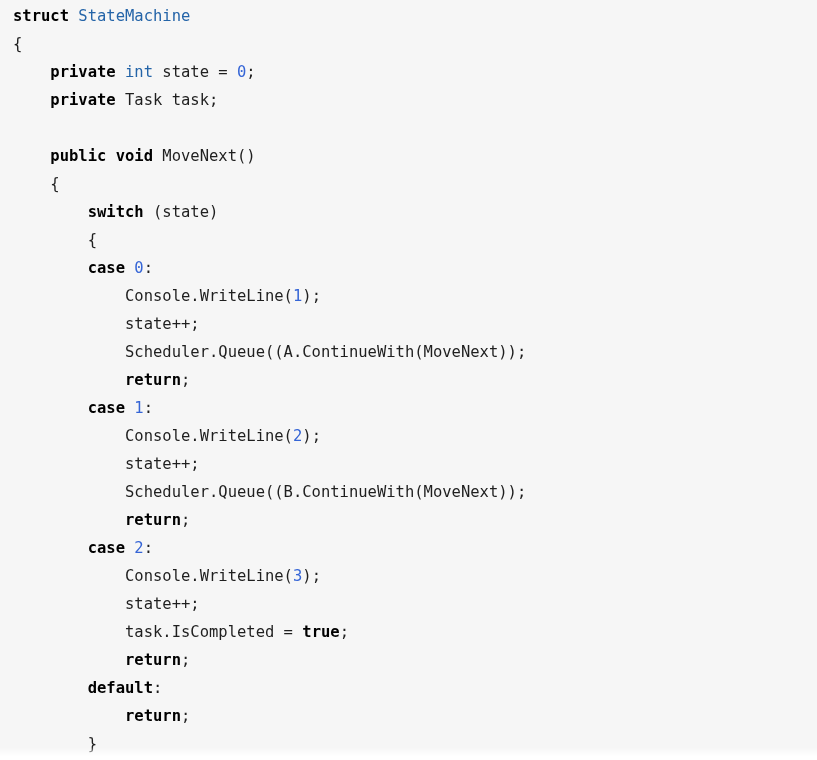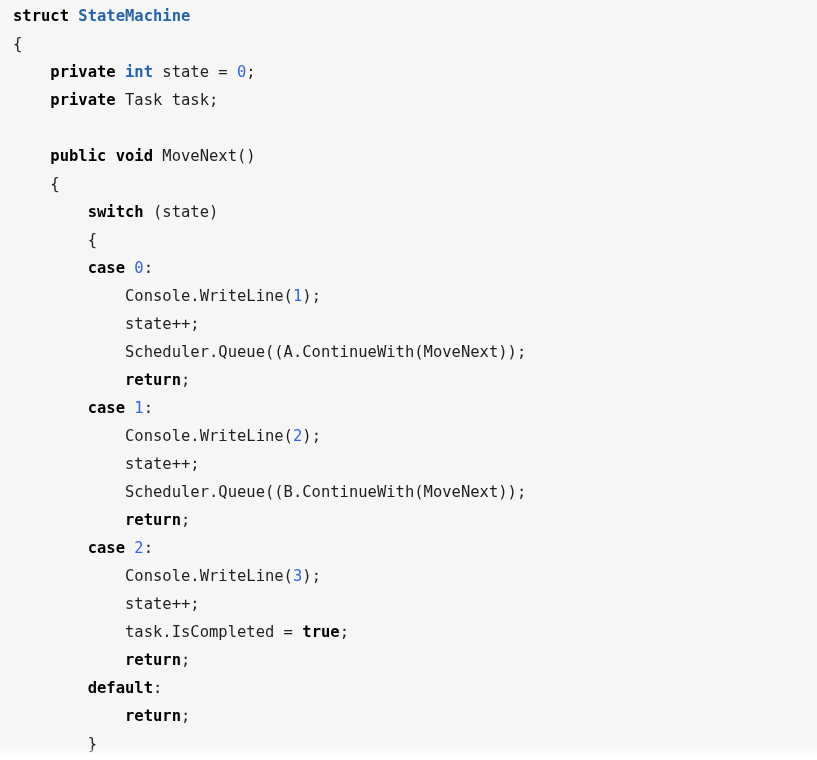--- a/index.html
+++ b/index.html
@@ -40,21 +40,21 @@
     padding: 2px 0 0 13px;
     color: #1f1f1f;
     white-space: pre;
   }
   .code-line {
     height: 28px;
     white-space: pre;
   }
   .tok-plain   { color: #1f1f1f; }
   .tok-keyword { color: #000000; font-weight: bold; }
-  .tok-type    { color: #2464a8; font-weight: bold; }
+  .tok-type    { color: #2464a8; font-weight: normal; }
   .tok-number  { color: #3565d6; }
 </style>
 </head>
 <body>
 
 <div class="page">
   <div class="code-block">
     <pre class="code" id="code-root"><div class="code-line"><span class="tok-keyword">struct</span><span class="tok-plain"> </span><span class="tok-type">StateMachine</span></div><div class="code-line"><span class="tok-plain">{</span></div><div class="code-line"><span class="tok-plain">    </span><span class="tok-keyword">private</span><span class="tok-plain"> </span><span class="tok-type">int</span><span class="tok-plain"> state = </span><span class="tok-number">0</span><span class="tok-plain">;</span></div><div class="code-line"><span class="tok-plain">    </span><span class="tok-keyword">private</span><span class="tok-plain"> Task task;</span></div><div class="code-line">&nbsp;</div><div class="code-line"><span class="tok-plain">    </span><span class="tok-keyword">public</span><span class="tok-plain"> </span><span class="tok-keyword">void</span><span class="tok-plain"> MoveNext()</span></div><div class="code-line"><span class="tok-plain">    {</span></div><div class="code-line"><span class="tok-plain">        </span><span class="tok-keyword">switch</span><span class="tok-plain"> (state)</span></div><div class="code-line"><span class="tok-plain">        {</span></div><div class="code-line"><span class="tok-plain">        </span><span class="tok-keyword">case</span><span class="tok-plain"> </span><span class="tok-number">0</span><span class="tok-plain">:</span></div><div class="code-line"><span class="tok-plain">            Console.WriteLine(</span><span class="tok-number">1</span><span class="tok-plain">);</span></div><div class="code-line"><span class="tok-plain">            state++;</span></div><div class="code-line"><span class="tok-plain">            Scheduler.Queue((A.ContinueWith(MoveNext));</span></div><div class="code-line"><span class="tok-plain">            </span><span class="tok-keyword">return</span><span class="tok-plain">;</span></div><div class="code-line"><span class="tok-plain">        </span><span class="tok-keyword">case</span><span class="tok-plain"> </span><span class="tok-number">1</span><span class="tok-plain">:</span></div><div class="code-line"><span class="tok-plain">            Console.WriteLine(</span><span class="tok-number">2</span><span class="tok-plain">);</span></div><div class="code-line"><span class="tok-plain">            state++;</span></div><div class="code-line"><span class="tok-plain">            Scheduler.Queue((B.ContinueWith(MoveNext));</span></div><div class="code-line"><span class="tok-plain">            </span><span class="tok-keyword">return</span><span class="tok-plain">;</span></div><div class="code-line"><span class="tok-plain">        </span><span class="tok-keyword">case</span><span class="tok-plain"> </span><span class="tok-number">2</span><span class="tok-plain">:</span></div><div class="code-line"><span class="tok-plain">            Console.WriteLine(</span><span class="tok-number">3</span><span class="tok-plain">);</span></div><div class="code-line"><span class="tok-plain">            state++;</span></div><div class="code-line"><span class="tok-plain">            task.IsCompleted = </span><span class="tok-keyword">true</span><span class="tok-plain">;</span></div><div class="code-line"><span class="tok-plain">            </span><span class="tok-keyword">return</span><span class="tok-plain">;</span></div><div class="code-line"><span class="tok-plain">        </span><span class="tok-keyword">default</span><span class="tok-plain">:</span></div><div class="code-line"><span class="tok-plain">            </span><span class="tok-keyword">return</span><span class="tok-plain">;</span></div><div class="code-line"><span class="tok-plain">        }</span></div></pre>
   </div>
 </div>

